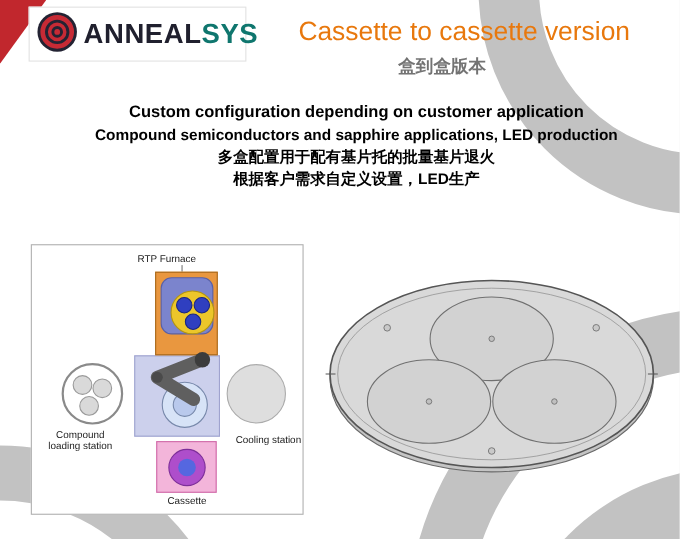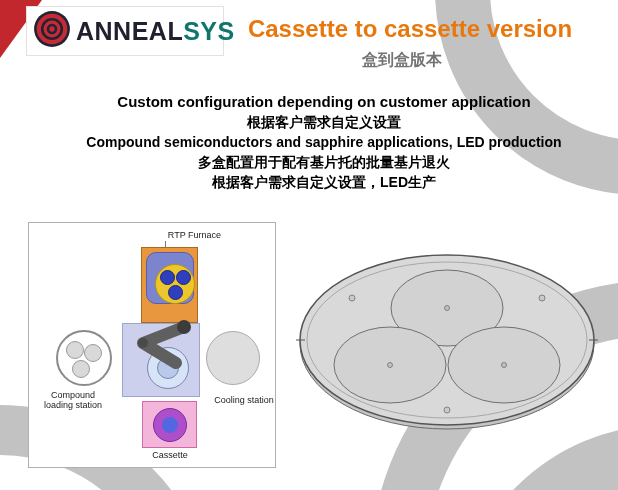--- a/index.html
+++ b/index.html
@@ -21,41 +21,41 @@
     background: #c1272d; clip-path: polygon(0 0, 100% 0, 0 100%);
   }
   .logo {
     position: absolute; left: 26px; top: 6px; height: 50px; width: 198px;
     background: #fff; border: 1px solid #e2e2e2;
     display: flex; align-items: center; gap: 5px; padding: 0 6px;
   }
   .logo-text { font-size: 25px; font-weight: bold; letter-spacing: 0.5px; color: #20202e; white-space: nowrap; }
   .logo-text .sys { color: #0f766e; }
   .title {
-    position: absolute; left: 218px; top: 15px; width: 384px;
-    text-align: center; font-size: 24px; font-weight: bold; color: #e8780d;
+    position: absolute; left: 230px; top: 15px; width: 384px;
+    text-align: center; font-size: 24px; font-weight: normal; color: #e8780d;
   }
   .subtitle {
     position: absolute; left: 230px; top: 50px; width: 344px;
     text-align: center; font-size: 16px; font-weight: bold; color: #737373;
   }
   
   .bodytext { position: absolute; left: 0; top: 92px; width: 618px; text-align: center; font-weight: bold; }
   .bodytext div { line-height: 20px; padding-left: 30px; }
   .b-en1 { font-size: 15px; }
   .b-cn  { font-size: 14px; }
   .b-en2 { font-size: 14px; }
   .hl-red { color: #ff0000; }
   
   .panel {
     position: absolute; left: 28px; top: 222px; width: 248px; height: 246px;
     background: #fff; border: 1px solid #b0b0b0; font-size: 9px; color: #222;
   }
   .panel .abs { position: absolute; }
-  .furnace-label { left: 112px; top: 7px; width: 80px; text-align: right; }
+  .furnace-label { left: 96px; top: 7px; width: 80px; text-align: left; }
   .furnace-lead { left: 136px; top: 18px; width: 1px; height: 6px; background: #777; }
   .furnace { left: 112px; top: 24px; width: 57px; height: 76px; background: #e9973f; border: 1px solid #a86a1d; }
   .chamber { left: 4px; top: 4px; width: 48px; height: 52px; background: #7b84cd; border-radius: 10px; border: 1px solid #5760a8; }
   .carrier { left: 8px; top: 11px; width: 40px; height: 40px; border-radius: 50%; background: #ecc62a; border: 1px solid #b5960e; }
   .wafer-dot { width: 15px; height: 15px; border-radius: 50%; background: #2f3fc0; border: 1px solid #1b2680; }
   .track { left: 93px; top: 100px; width: 78px; height: 74px; background: #ccd0ec; border: 1px solid #9fa3cf; }
   .robot-base { left: 118px; top: 124px; width: 42px; height: 42px; border-radius: 50%; background: #d7e3f7; border: 1px solid #7788aa; }
   .robot-base-inner { left: 9px; top: 9px; width: 22px; height: 22px; border-radius: 50%; background: #b9c9ec; border: 1px solid #7788aa; }
   .arm-svg { left: 0; top: 0; }
   .load-station { left: 27px; top: 107px; width: 56px; height: 56px; border-radius: 50%; background: #fff; border: 2px solid #8a8a8a; }
@@ -91,21 +91,20 @@
       </svg>
     </span>
     <span class="logo-text"><span>ANNEAL</span><span class="sys">SYS</span></span>
   </div>
 
   <div class="title">Cassette to cassette version</div>
   <div class="subtitle">盒到盒版本</div>
 
   <div class="bodytext">
     <div class="b-en1">Custom configuration depending on customer application</div>
-    <div class="b-cn">根据客户需求自定义设置</div>
     <div class="b-en2">Compound semiconductors and sapphire applications, LED production</div>
     <div class="b-cn">多盒配置用于配有基片托的批量基片退火</div>
     <div class="b-cn">根据客户需求自定义设置，LED生产</div>
   </div>
 
   <div class="panel">
     <div class="abs furnace-label">RTP Furnace</div>
     <div class="abs furnace-lead"></div>
 
     <div class="abs track"></div>

